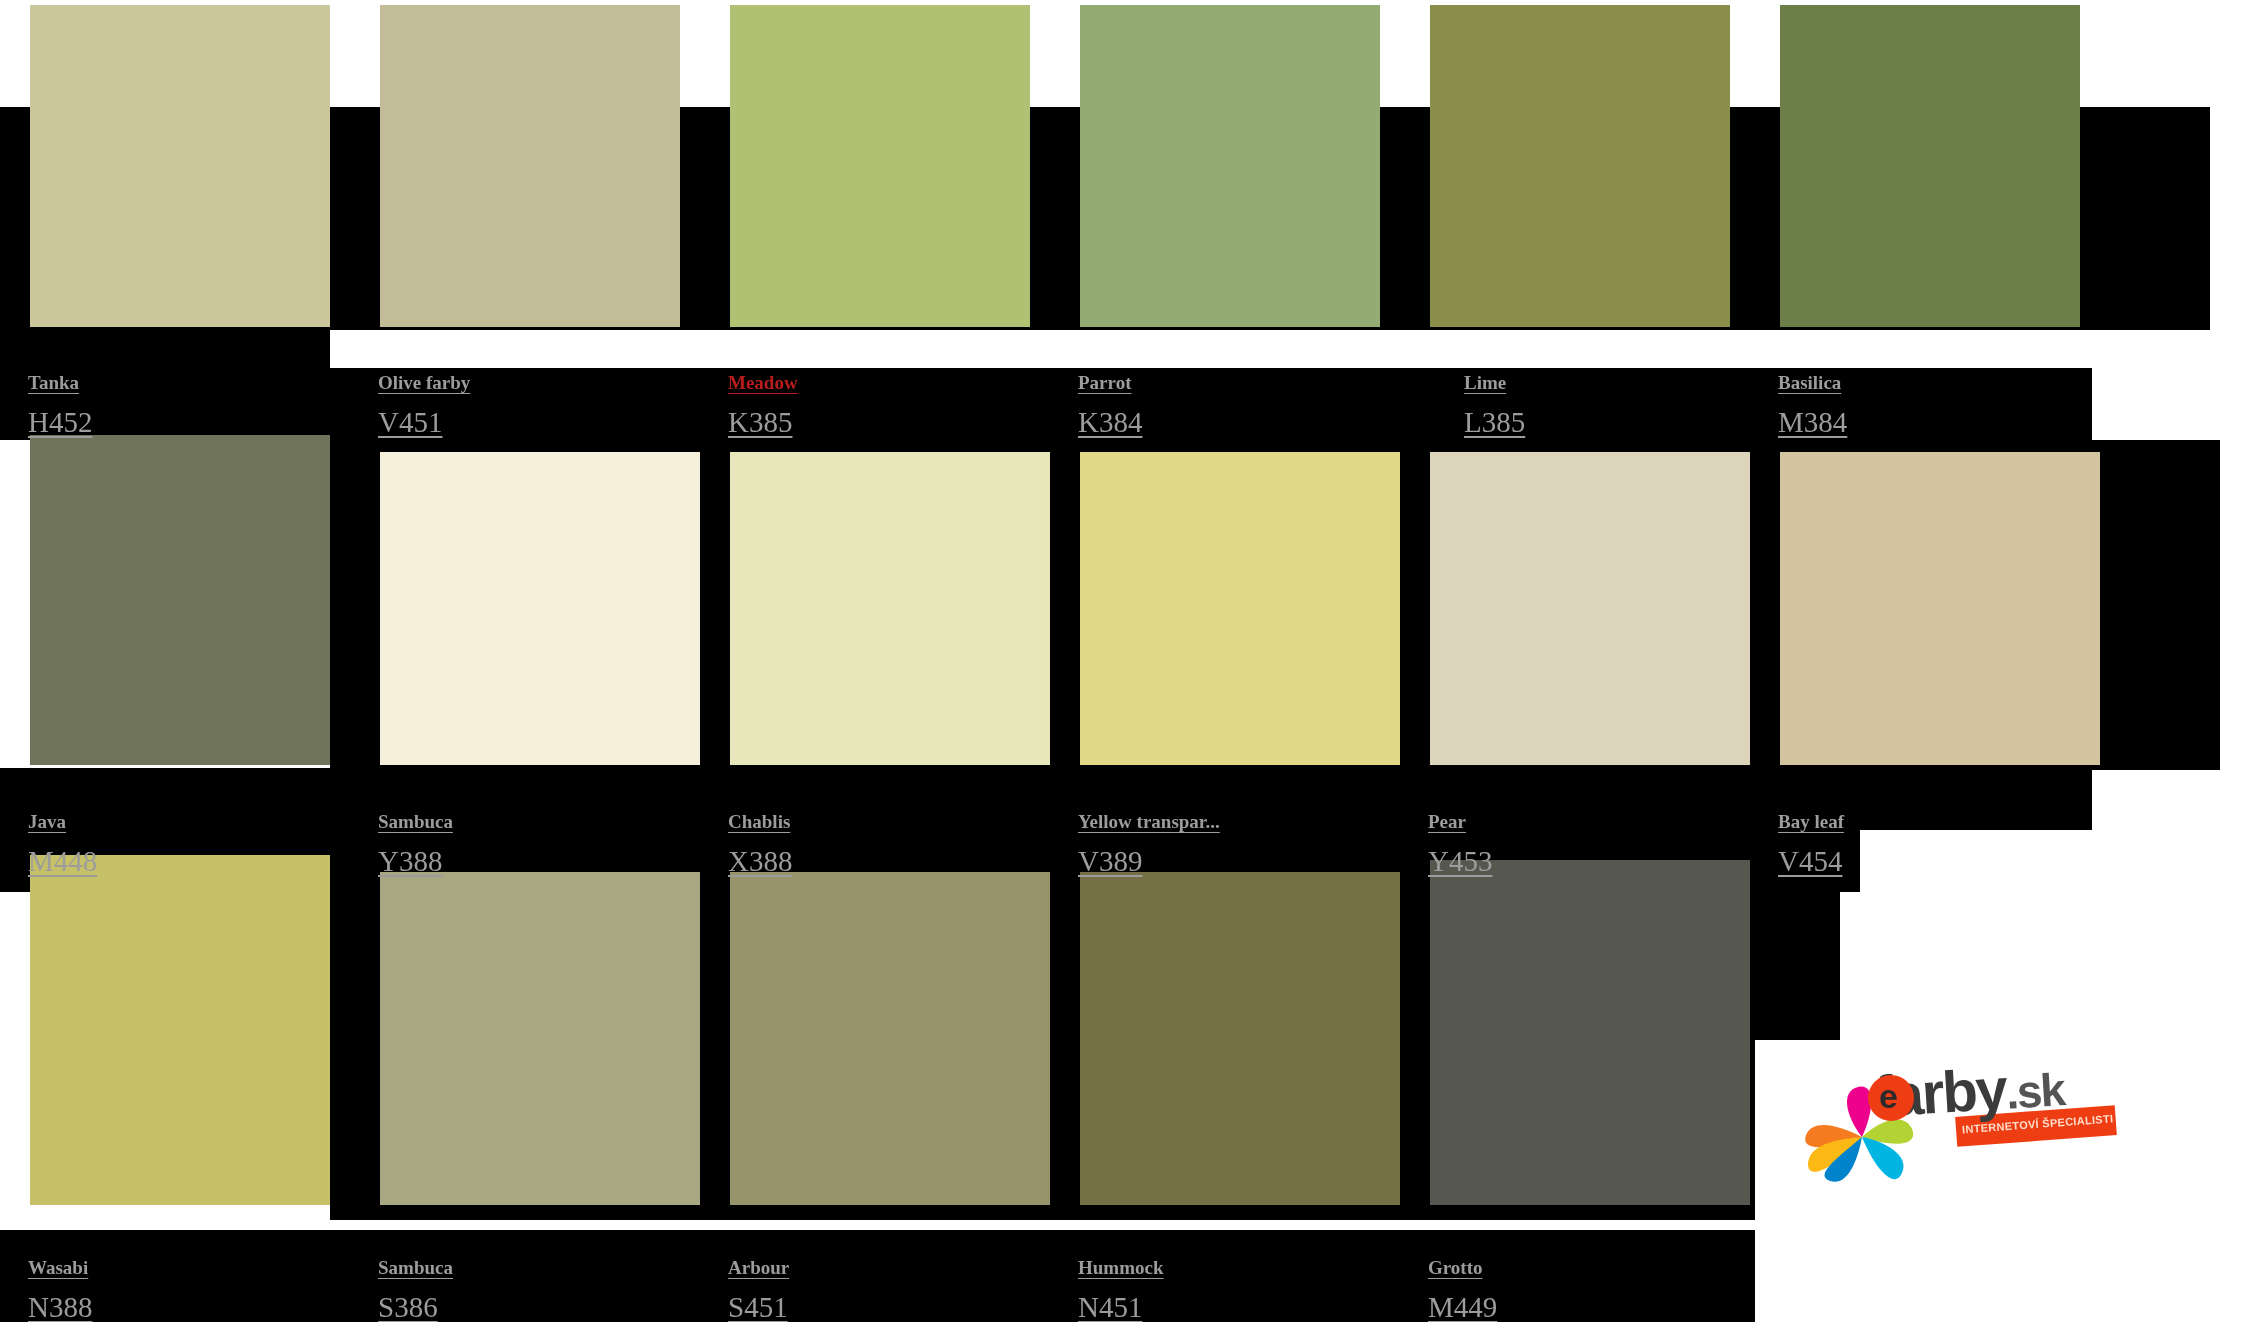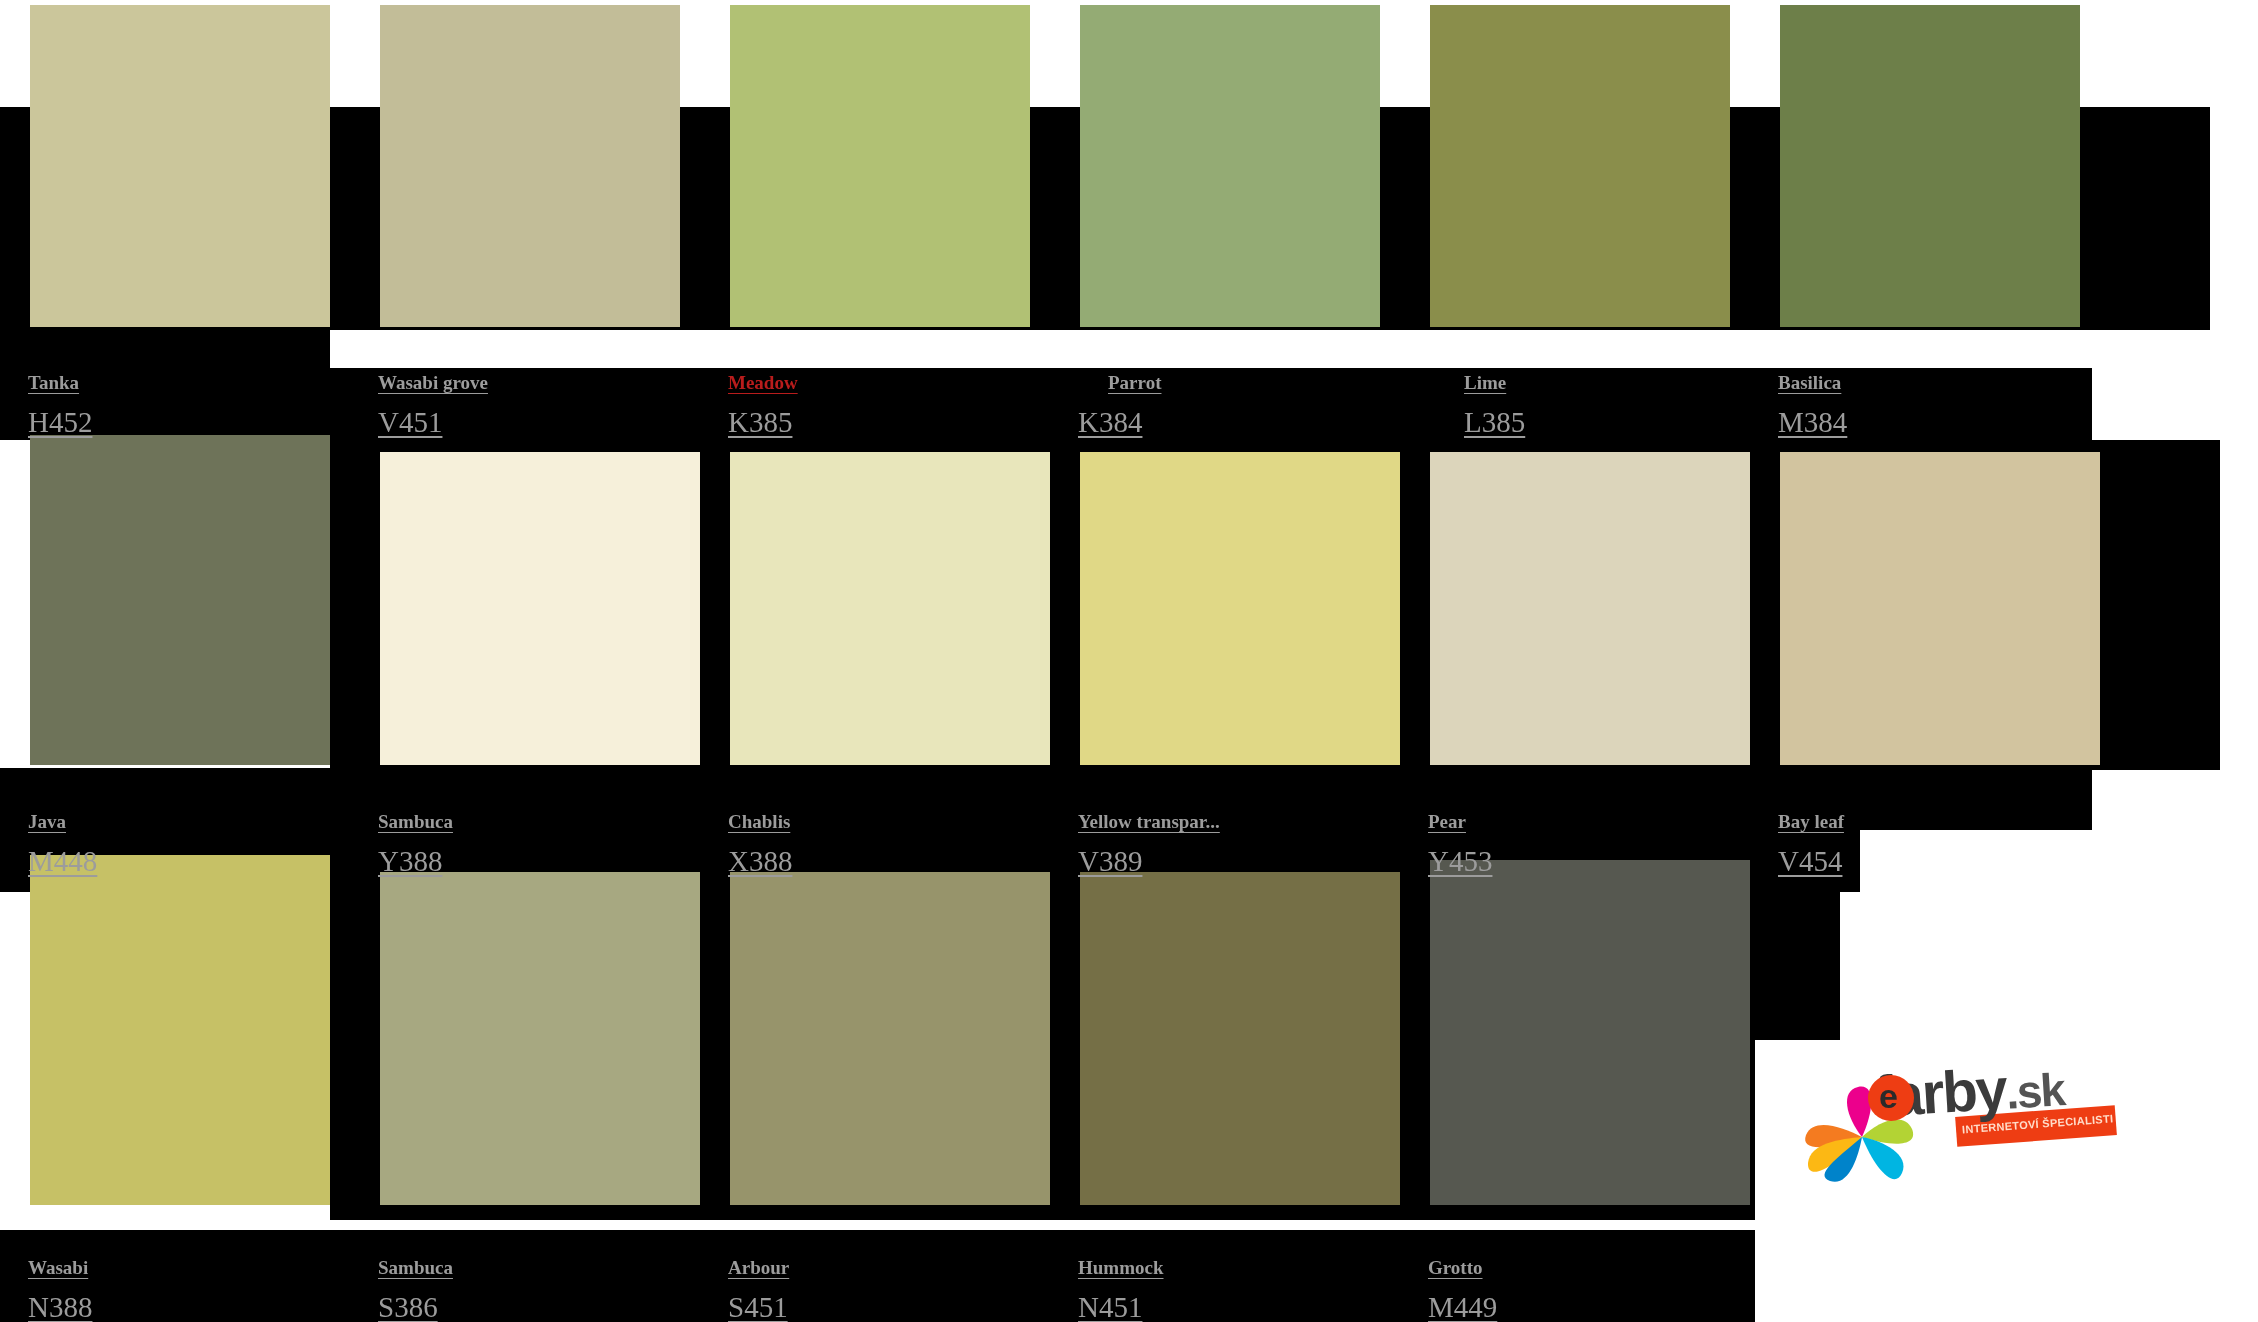--- a/index.html
+++ b/index.html
@@ -152,29 +152,29 @@
 <div class="swatch" id="sw13" style="left: 380px; top: 872px; width: 320px; height: 333px; background: rgb(167, 168, 129);" title="Foliage S386"></div>
 <div class="swatch" id="sw14" style="left: 730px; top: 872px; width: 320px; height: 333px; background: rgb(151, 148, 107);" title="Arbour S451"></div>
 <div class="swatch" id="sw15" style="left: 1080px; top: 872px; width: 320px; height: 333px; background: rgb(117, 111, 70);" title="Hummock N451"></div>
 <div class="swatch" id="sw16" style="left: 1430px; top: 860px; width: 320px; height: 345px; background: rgb(86, 88, 80);" title="Grotto M449"></div>
 
 <div class="card-label" style="left:28px;  top:373px;">
   <span class="card-name" style="color: rgb(156, 156, 156);">Tanka</span><br>
   <span class="card-code" style="color: rgb(156, 156, 156);">H452</span>
 </div>
 <div class="card-label" style="left:378px; top:373px;">
-  <span class="card-name" style="color: rgb(156, 156, 156);">Wasabi grove</span><br>
+  <span class="card-name" style="color: rgb(156, 156, 156);">Olive farby</span><br>
   <span class="card-code" style="color: rgb(156, 156, 156);">V451</span>
 </div>
 <div class="card-label" style="left:728px; top:373px;">
   <span class="card-name" style="color: #b91c1c;">Meadow</span><br>
   <span class="card-code" style="color: rgb(156, 156, 156);">K385</span>
 </div>
 <div class="card-label" style="left:1078px; top:373px;">
-  <span class="card-name" style="color: rgb(156, 156, 156); margin-left: 30px;">Parrot</span><br>
+  <span class="card-name" style="color: rgb(156, 156, 156);">Parrot</span><br>
   <span class="card-code" style="color: rgb(156, 156, 156);">K384</span>
 </div>
 <div class="card-label" style="left:1428px; top:373px;margin-left:36px;">
   <span class="card-name" style="color: rgb(156, 156, 156);">Lime</span><br>
   <span class="card-code" style="color: rgb(156, 156, 156);">L385</span>
 </div>
 <div class="card-label" style="left:1778px; top:373px;">
   <span class="card-name" style="color: rgb(156, 156, 156); font-family: Liberation Serif, serif;">Basilica</span><br>
   <span class="card-code" style="color: rgb(156, 156, 156);">M384</span>
 </div>

